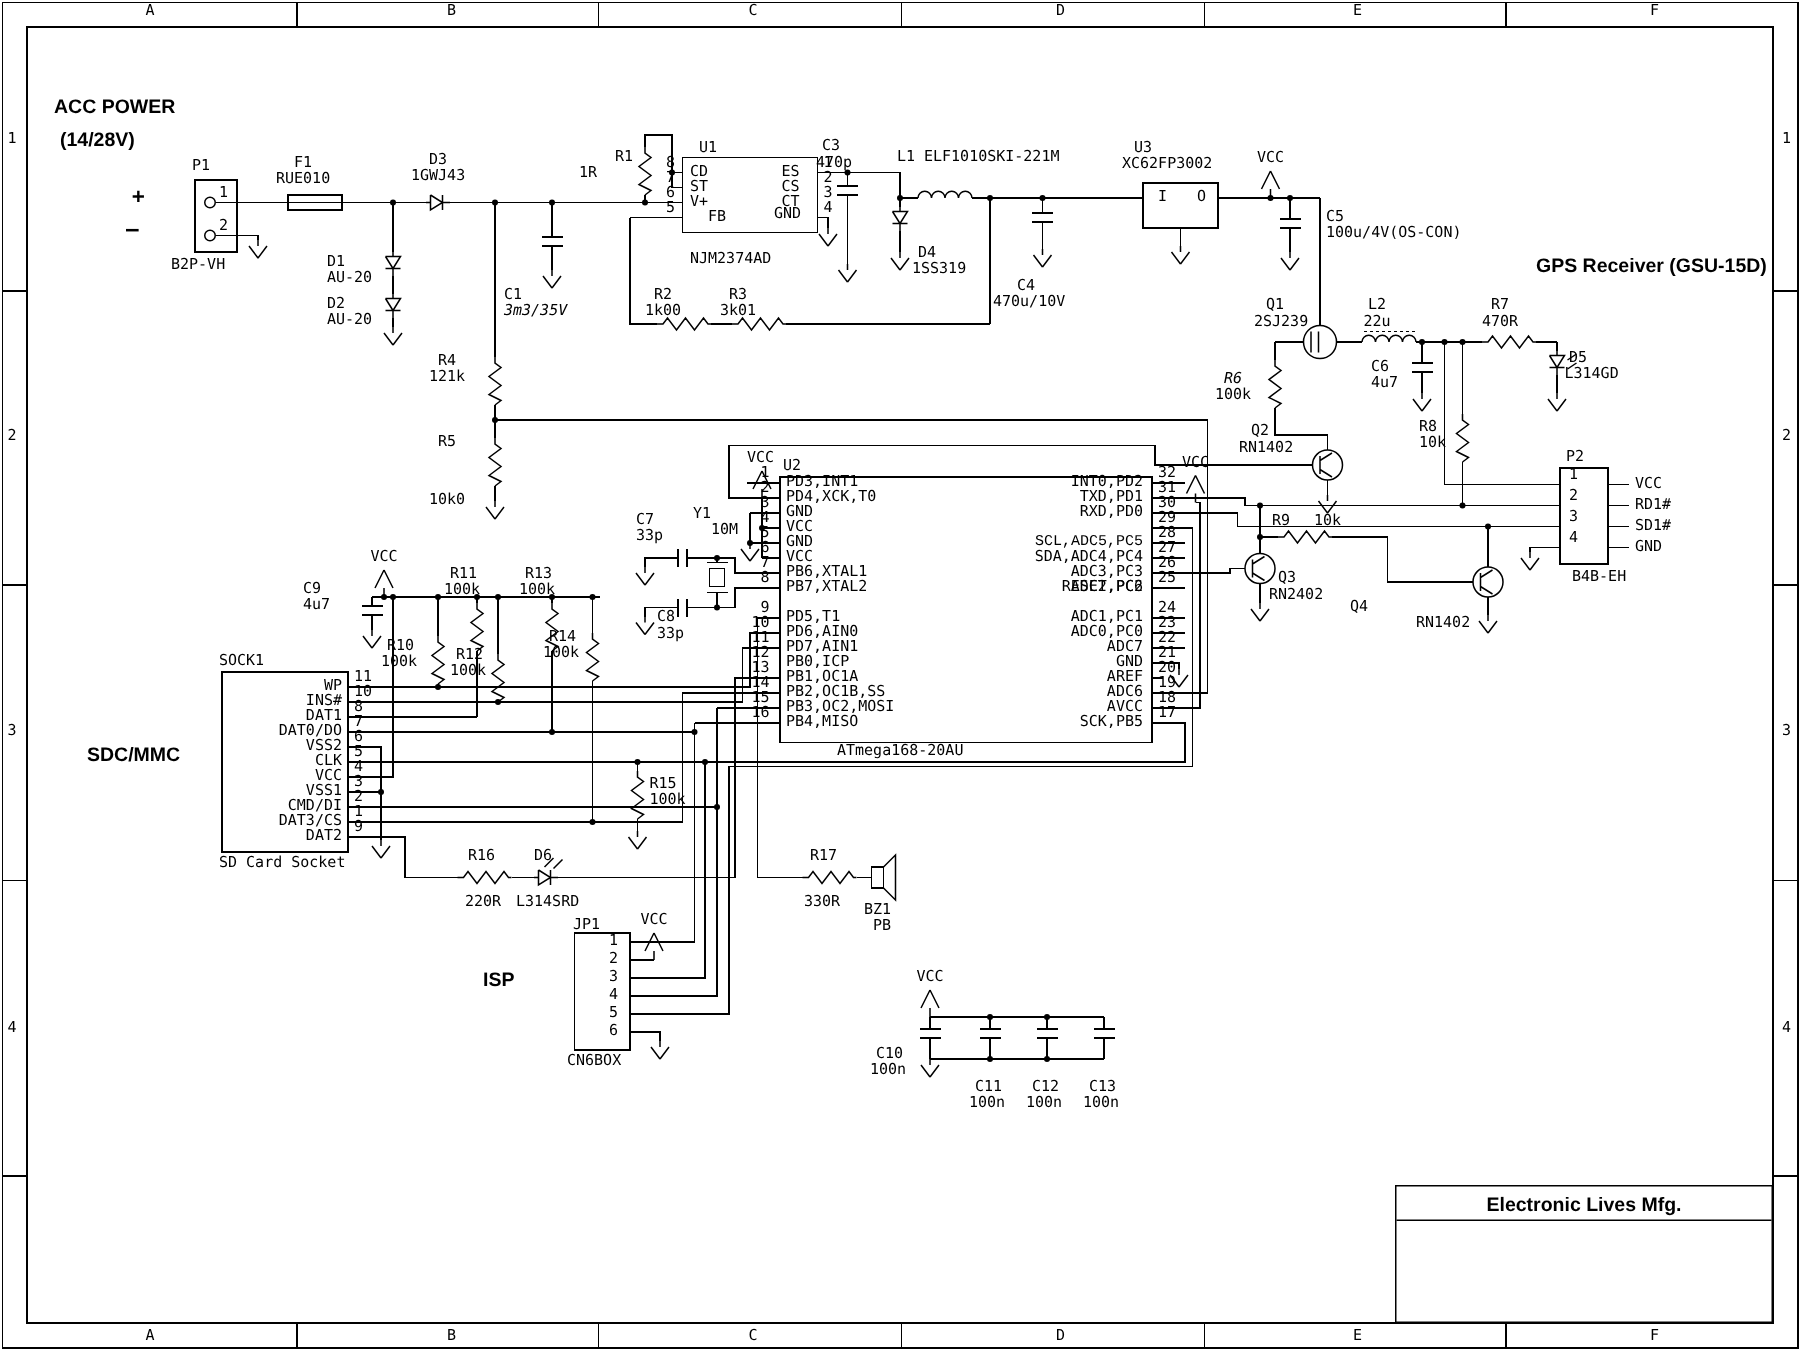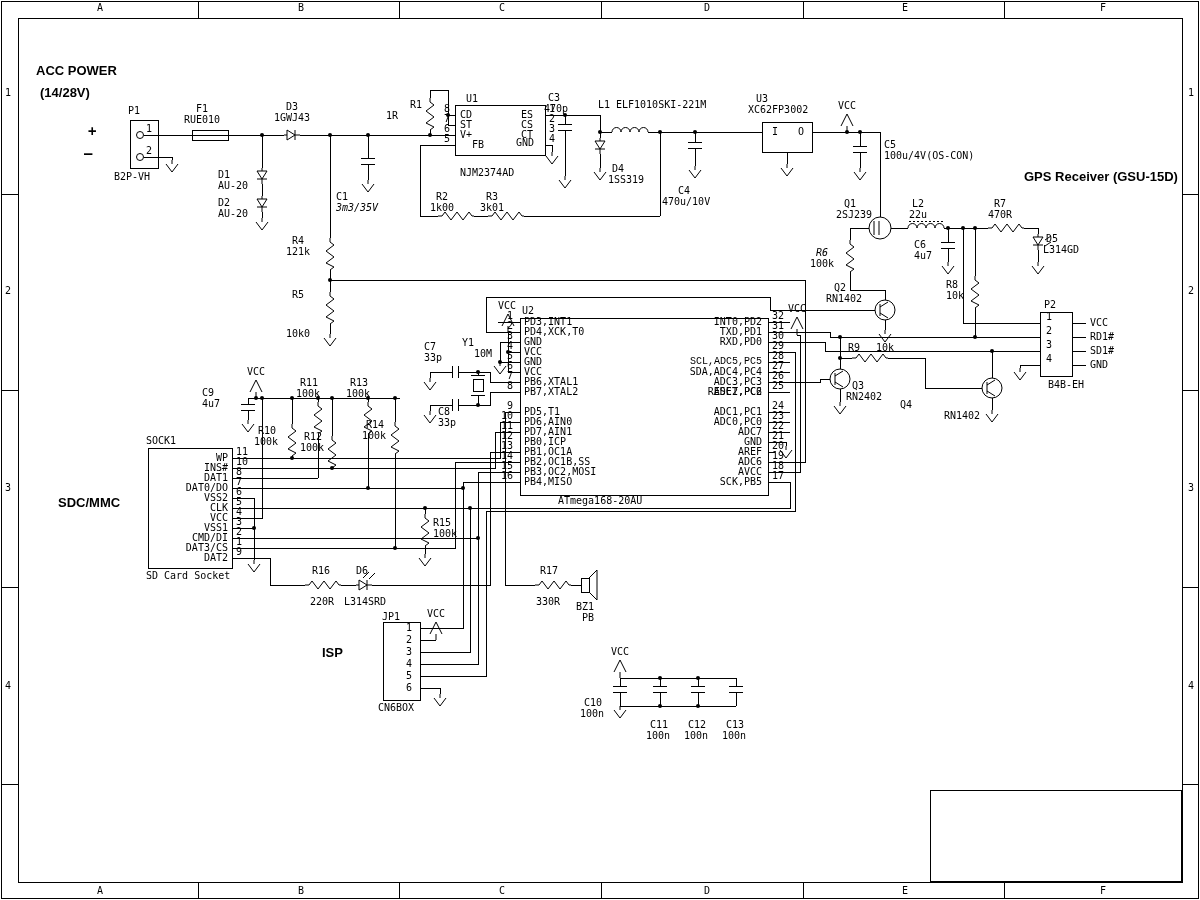--- a/index.html
+++ b/index.html
@@ -569,15 +569,16 @@
       <div class="lbl" style="left: 580px; top: 709px;">100n</div>
       <div class="lbl" style="left: 650px; top: 720px;">C11</div>
       <div class="lbl" style="left: 646px; top: 731px;">100n</div>
       <div class="lbl" style="left: 688px; top: 720px;">C12</div>
       <div class="lbl" style="left: 684px; top: 731px;">100n</div>
       <div class="lbl" style="left: 726px; top: 720px;">C13</div>
       <div class="lbl" style="left: 722px; top: 731px;">100n</div>
     </div>
 
   <div class="tb">
+    <div class="tb-row1">Electronic Lives Mfg.</div>
   </div>
 
 </div>
 
 </body></html>

